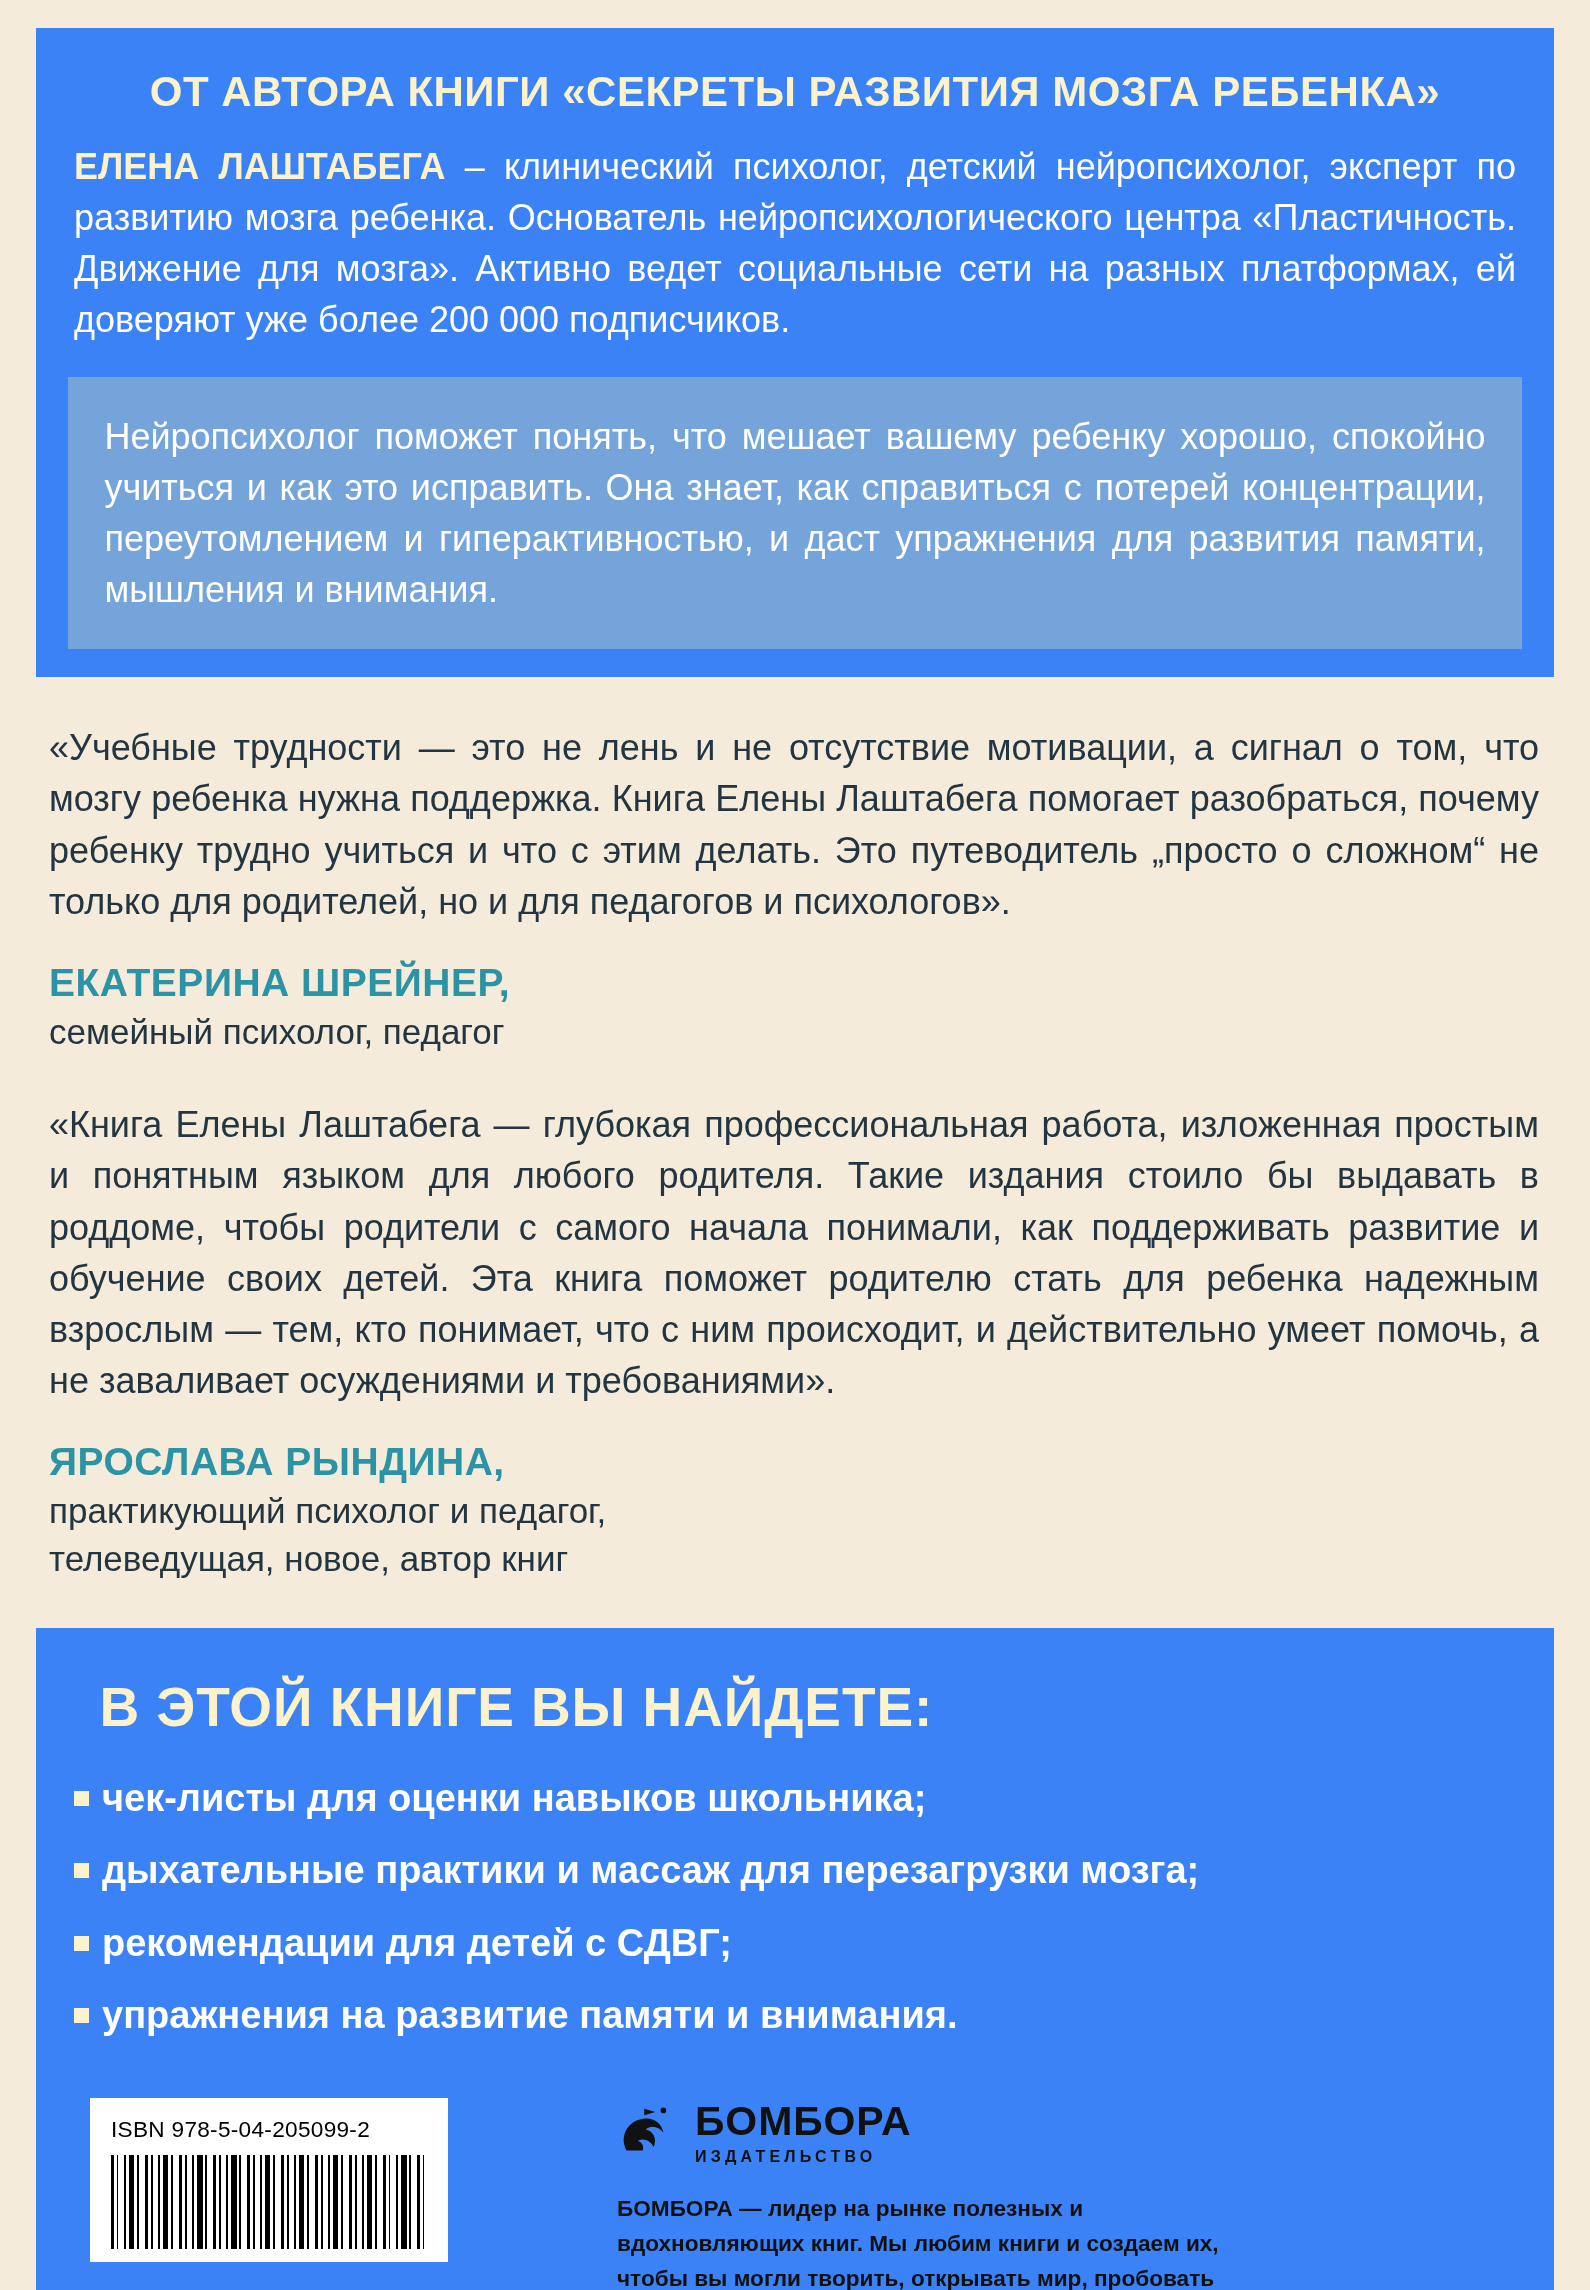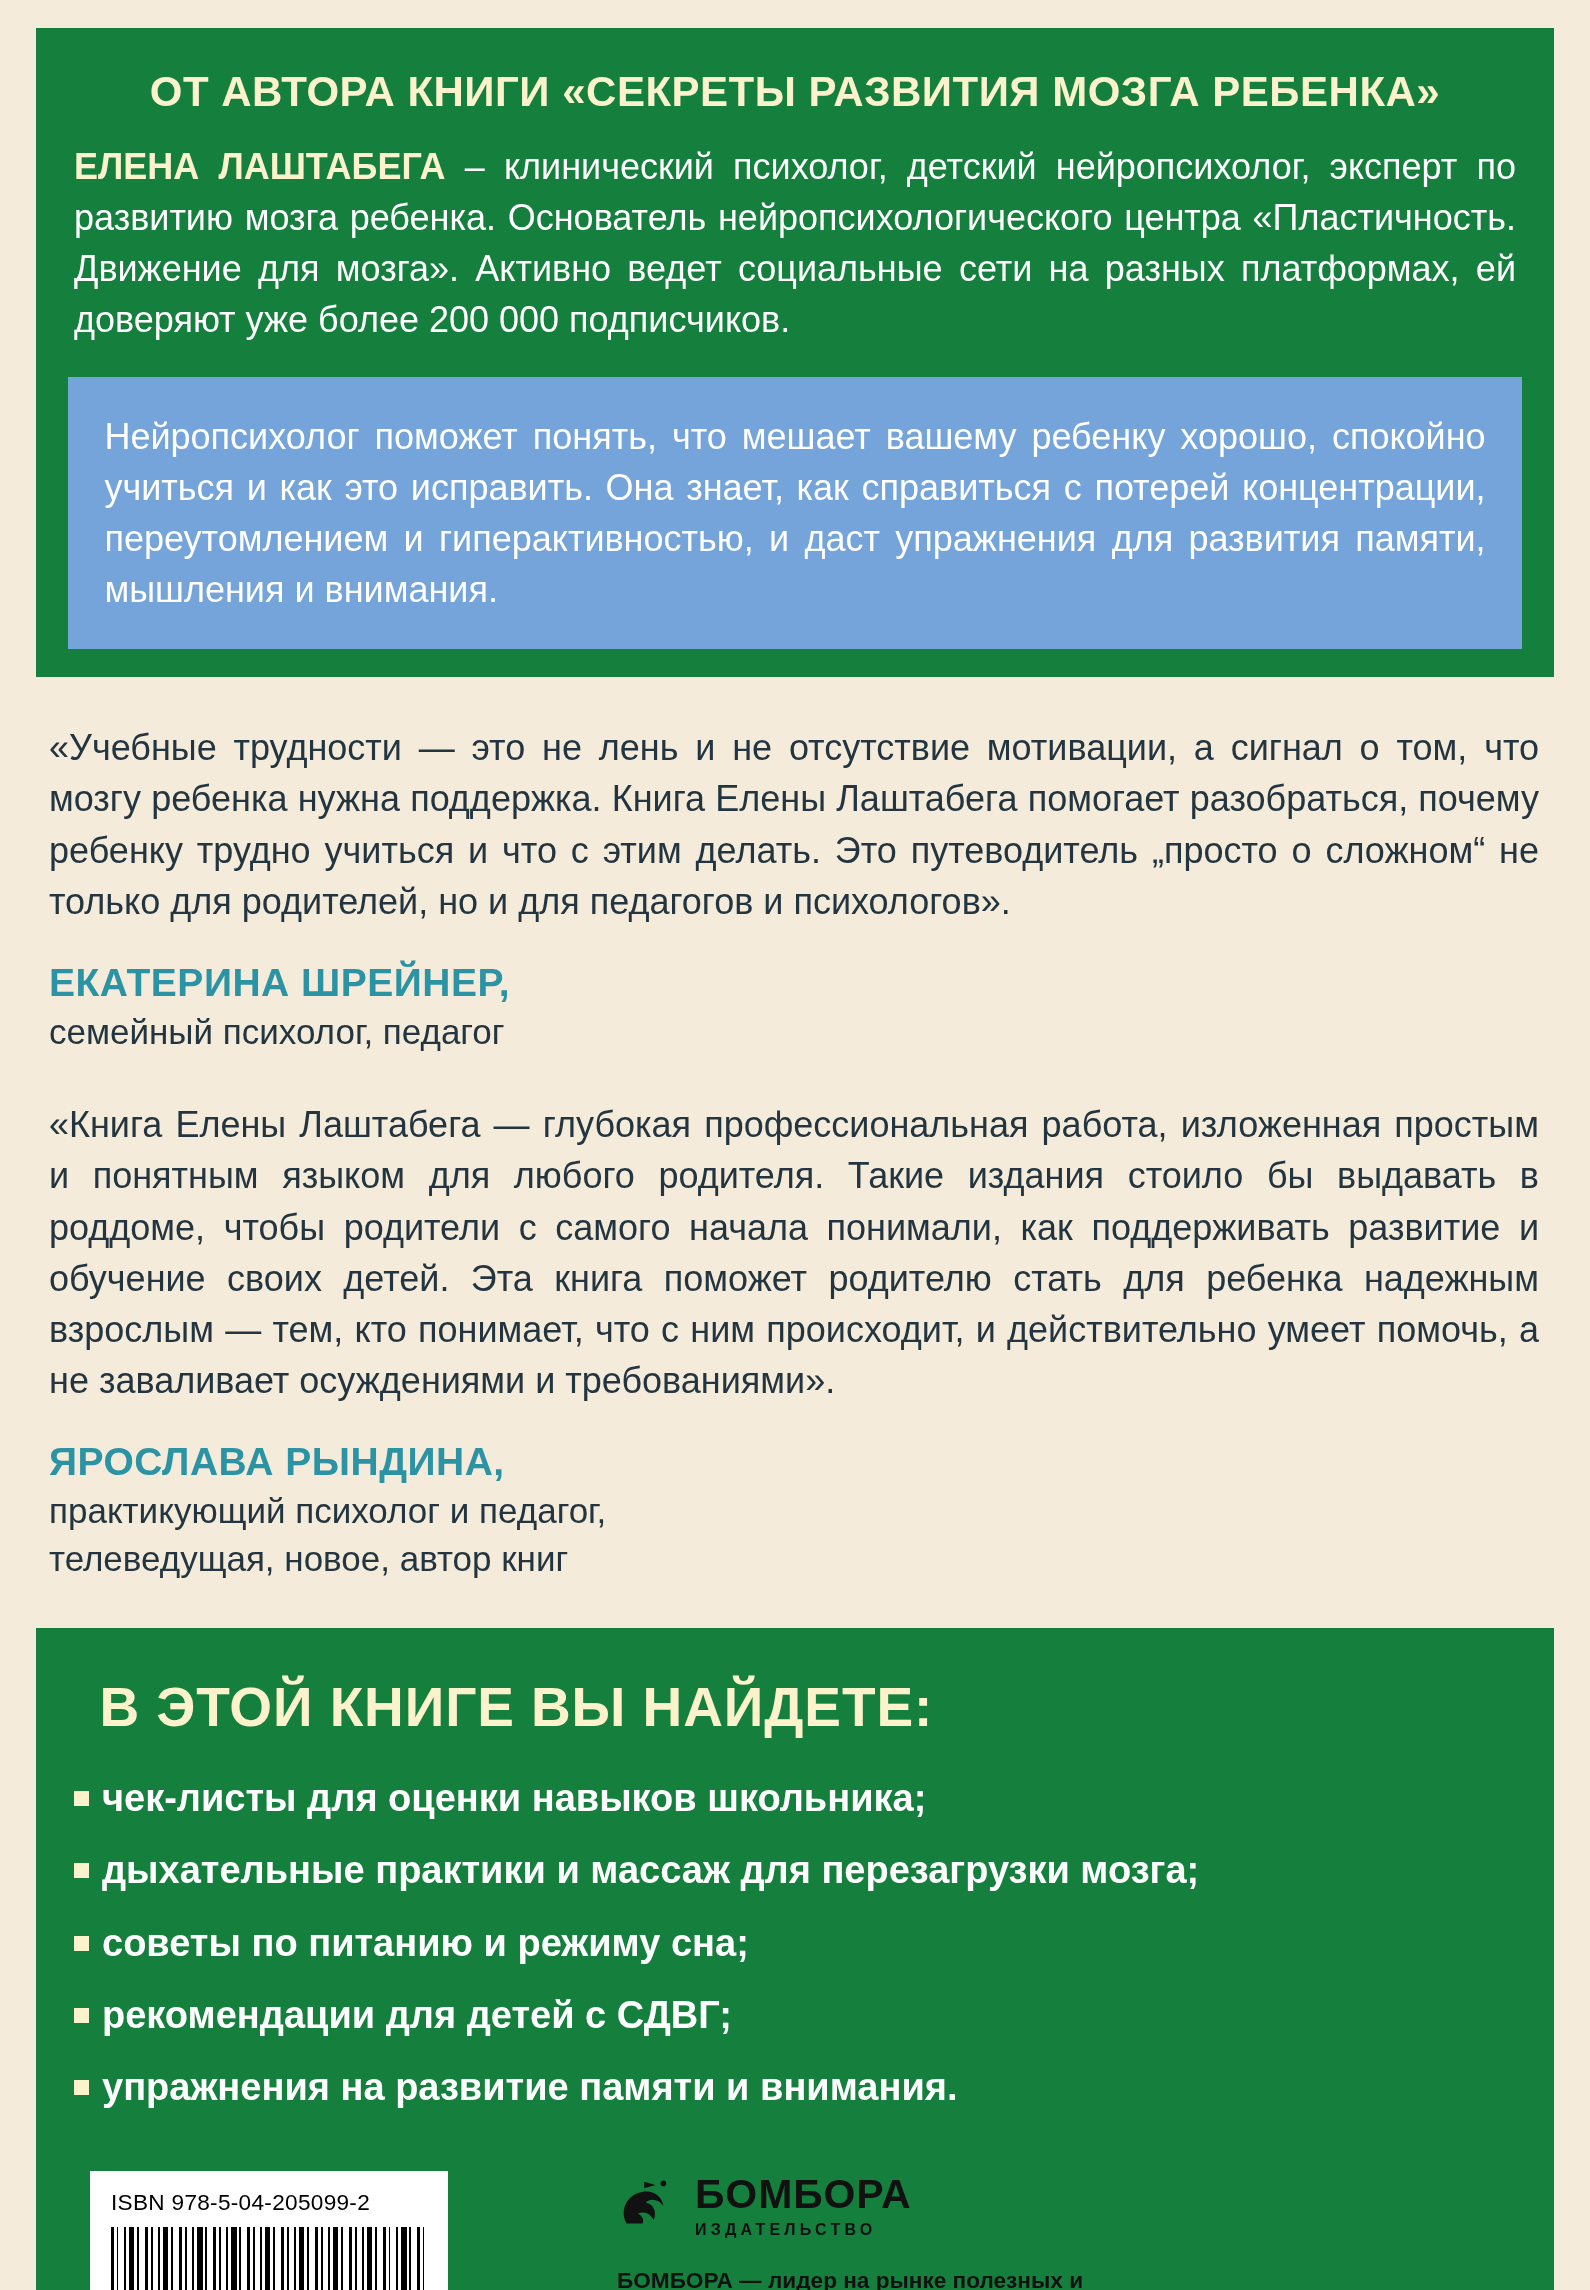--- a/index.html
+++ b/index.html
@@ -5,21 +5,21 @@
   * { margin: 0; padding: 0; box-sizing: border-box; }
   html, body { background: #f5ebda; }
   body {
     width: 1590px;
     height: 2291px;
     font-family: "Liberation Sans", sans-serif;
     overflow: hidden;
   }
   .cover { display: flex; flex-direction: column; height: 100%; }
 
-  .box { margin: 0 36px; background: #15803d; }
+  .box { margin: 0 36px; background: #3b82f6; }
 
   
   .top-box { margin-top: 28px; padding: 40px 38px 28px; }
   .top-heading {
     font-size: 42px; font-weight: bold; color: #fcf2cb;
     text-align: center; letter-spacing: 0.5px;
   }
   .author-par {
     margin-top: 24.5px; font-size: 36px; line-height: 1.42;
     color: #ffffff; text-align: justify;
@@ -111,24 +111,20 @@
       <li class="bullet-item">
         <span class="sq"></span>
         <span>чек-листы для оценки навыков школьника;</span>
       </li>
       <li class="bullet-item">
         <span class="sq"></span>
         <span>дыхательные практики и массаж для перезагрузки мозга;</span>
       </li>
       <li class="bullet-item">
         <span class="sq"></span>
-        <span>советы по питанию и режиму сна;</span>
-      </li>
-      <li class="bullet-item">
-        <span class="sq"></span>
         <span>рекомендации для детей с СДВГ;</span>
       </li>
       <li class="bullet-item">
         <span class="sq"></span>
         <span>упражнения на развитие памяти и внимания.</span>
       </li>
     </ul>
 
     <div class="footer-row">
 

